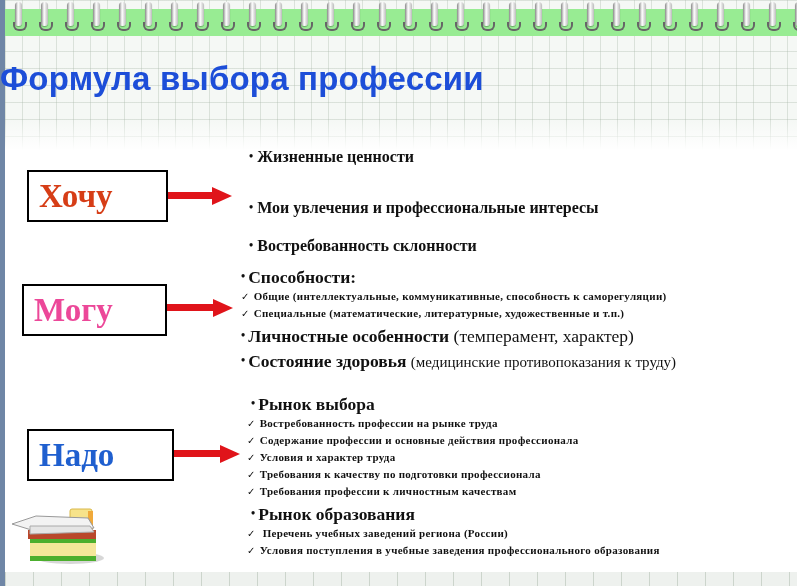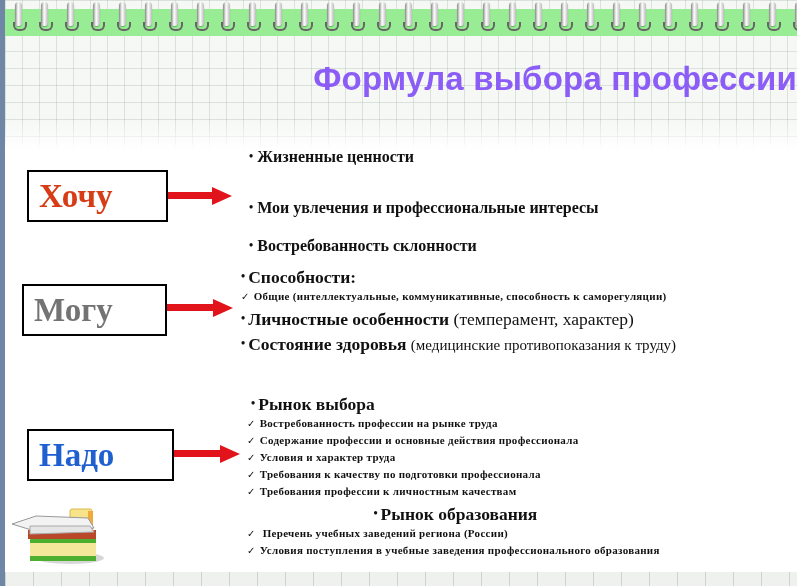--- a/index.html
+++ b/index.html
@@ -35,23 +35,23 @@
     border-radius: 0 0 6px 6px;
     border: 2px solid #666; border-top: none;
   }
   .grid-bottom {
     position: absolute; left: 5px; top: 572px; width: 792px; height: 14px;
     background-color: #eef1ee;
     background-image: linear-gradient(to right, rgba(170,185,170,0.5) 1px, transparent 1px);
     background-size: 28px 14px;
   }
   .title {
-    position: absolute; left: 0; top: 60px; width: 797px; text-align: right;
+    position: absolute; left: 0; top: 60px; width: 797px; text-align: left;
     font-family: "Liberation Sans", sans-serif; font-weight: bold; font-size: 33px;
-    color: #8b5cf6; letter-spacing: 0.2px;
+    color: #1d4ed8; letter-spacing: 0.2px;
   }
   .key-box {
     position: absolute; border: 2px solid #000; background: #fff;
     font-family: "Liberation Serif", serif; font-weight: bold; font-size: 33px;
     padding-left: 10px; box-sizing: border-box; display: flex; align-items: center;
   }
   .arrow { position: absolute; height: 16px; }
   .arrow .shaft { position: absolute; left: 0; top: 5px; height: 7px; background: #e0141a; }
   .arrow .head {
     position: absolute; top: 0; width: 0; height: 0;
@@ -123,34 +123,37 @@
     <span class="dot">•</span><span>Жизненные ценности</span>
   </div>
   <div class="b-item" style="margin-bottom:19px;">
     <span class="dot">•</span><span>Мои увлечения и профессиональные интересы</span>
   </div>
   <div class="b-item">
     <span class="dot">•</span><span>Востребованность склонности</span>
   </div>
 </div>
 
-<div class="key-box" style="left:22px; top:284px; width:145px; height:52px; color:#737373;">
+<div class="key-box" style="left:22px; top:284px; width:145px; height:52px; color:#ec4899;">
   <span>Могу</span>
 </div>
 <div class="arrow" style="left:167px; top:299px; width:66px;">
   <div class="shaft" style="width:48px;"></div>
   <div class="head" style="left:46px;"></div>
 </div>
 <div class="list" style="left:241px; top:265px;">
   <div class="b-big">
     <span class="dot">•</span><span>Способности:</span>
   </div>
   <div class="c-item">
     <span class="check">✓</span><span>Общие (интеллектуальные, коммуникативные, способность к  саморегуляции)</span>
   </div>
+  <div class="c-item">
+    <span class="check">✓</span><span>Специальные (математические, литературные, художественные и т.п.)</span>
+  </div>
   <div class="b-big" style="margin-top:2px;">
     <span class="dot">•</span><span>Личностные особенности</span>
     <span class="normal">(темперамент, характер)</span>
   </div>
   <div class="b-big" style="margin-top:2px;">
     <span class="dot">•</span><span>Состояние здоровья</span>
     <span class="normal" style="font-size:15px;">(медицинские противопоказания к   труду)</span>
   </div>
 </div>
 
@@ -173,21 +176,21 @@
   </div>
   <div class="c-item">
     <span class="check">✓</span><span>Условия и характер труда</span>
   </div>
   <div class="c-item">
     <span class="check">✓</span><span>Требования к качеству по подготовки профессионала</span>
   </div>
   <div class="c-item">
     <span class="check">✓</span><span>Требования профессии к личностным качествам</span>
   </div>
-  <div class="b-big" style="margin-left:4px; margin-top:2px;text-align:center;">
+  <div class="b-big" style="margin-left:4px; margin-top:2px;">
     <span class="dot">•</span><span>Рынок образования</span>
   </div>
   <div class="c-item">
     <span class="check">✓</span><span> Перечень учебных заведений региона (России)</span>
   </div>
   <div class="c-item">
     <span class="check">✓</span><span>Условия поступления в учебные заведения профессионального образования</span>
   </div>
 </div>
 

